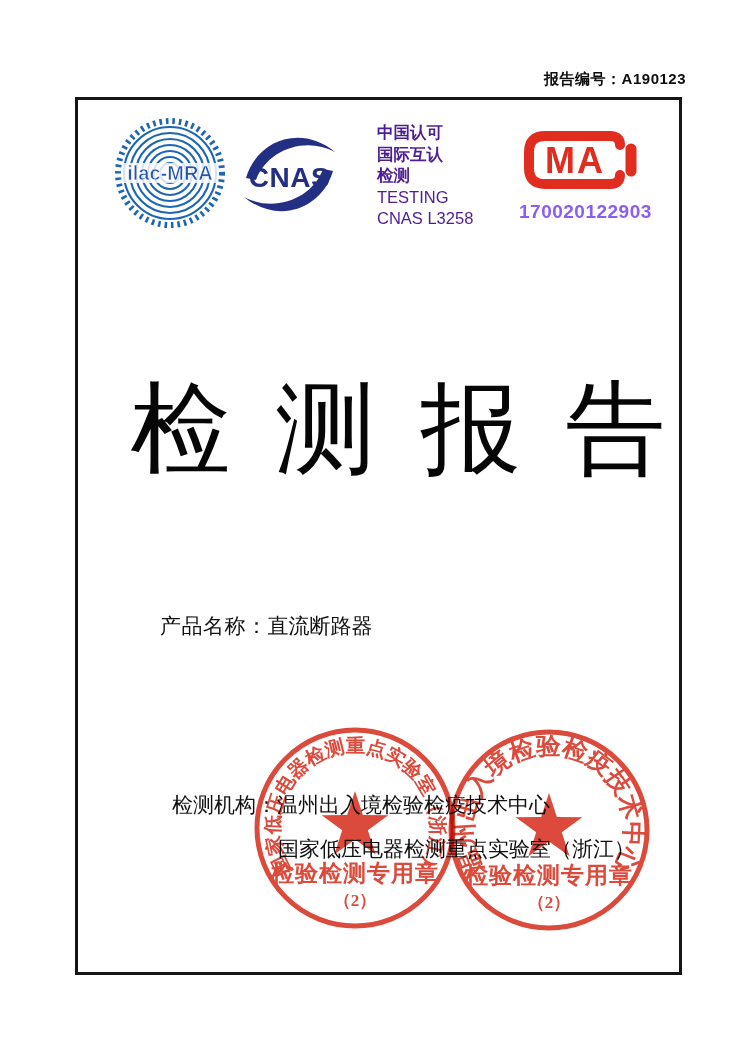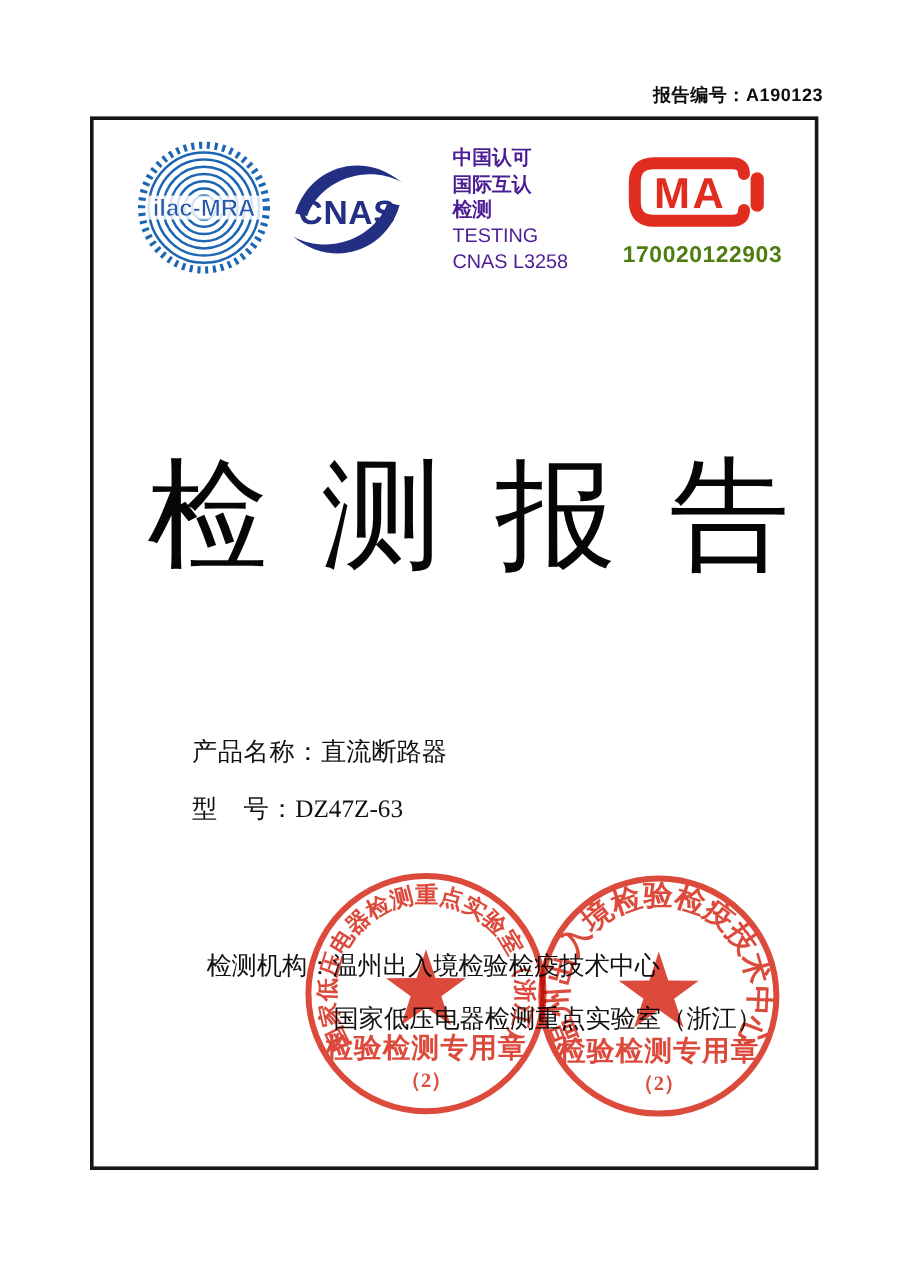--- a/index.html
+++ b/index.html
@@ -13,23 +13,23 @@
   
   .frame{left:75px;top:97px;width:601px;height:872px;border:3px solid #161616;}
   
   .ilac-svg{left:114px;top:117px;}
   .cnas-svg{left:241px;top:130px;}
   .cert-text{left:377px;top:122px;font-family:"Liberation Sans","DejaVu Sans",sans-serif;
              font-size:16.5px;line-height:21.5px;font-weight:600;color:#4c1d95;}
   .cert-text .lat{font-weight:normal;}
   .cma-wrap{left:519px;top:128px;width:124px;}
   .cma-number{margin-top:5px;font-family:"Liberation Sans","DejaVu Sans",sans-serif;
-              font-size:19px;letter-spacing:.5px;color:#4d7c0f;font-weight:600;}
+              font-size:19px;letter-spacing:.5px;color:#8b5cf6;font-weight:600;}
   
-  .title{left:78px;top:372px;width:595px;font-size:100px;line-height:1.15;
+  .title{left:78px;top:372px;width:595px;text-align:center;font-size:100px;line-height:1.15;
          letter-spacing:.45em;padding-left:.45em;white-space:nowrap;color:#060606;}
   
   .fields{left:160px;top:612px;font-size:21px;}
   .field-row{height:28px;line-height:28px;margin-bottom:20px;white-space:nowrap;}
   .field-row .lab{letter-spacing:.5px;}
   .agency{left:172px;top:791px;font-size:21px;line-height:28px;}
   .agency-line2{margin-left:106px;margin-top:16px;}
   
   .stamp{mix-blend-mode:multiply;opacity:.92;}
   .stamp text{font-family:"Liberation Serif","DejaVu Serif",serif;}
@@ -82,23 +82,20 @@
     </svg>
     <div class="cma-number">170020122903</div>
   </div>
 
   <div class="abs title">检测报告</div>
 
   <div class="abs fields">
     <div class="field-row">
       <span class="lab">产品名称：</span><span>直流断路器</span>
     </div>
-    <div class="field-row">
-      <span class="lab">型　号：</span><span>DZ47Z-63</span>
-    </div>
   </div>
 
   <div class="abs agency">
     <div>
       <span>检测机构：</span><span>温州出入境检验检疫技术中心</span>
     </div>
     <div class="agency-line2">国家低压电器检测重点实验室（浙江）</div>
   </div>
 
   <svg class="abs stamp" style="left:250px;top:723px;" width="210" height="210" viewBox="0 0 210 210">

